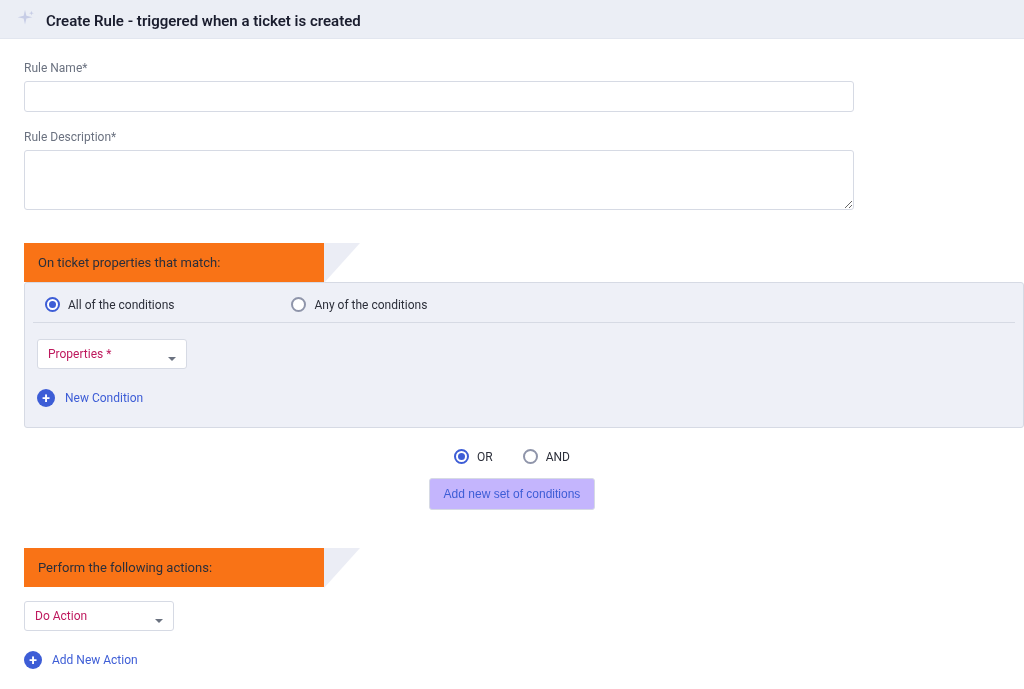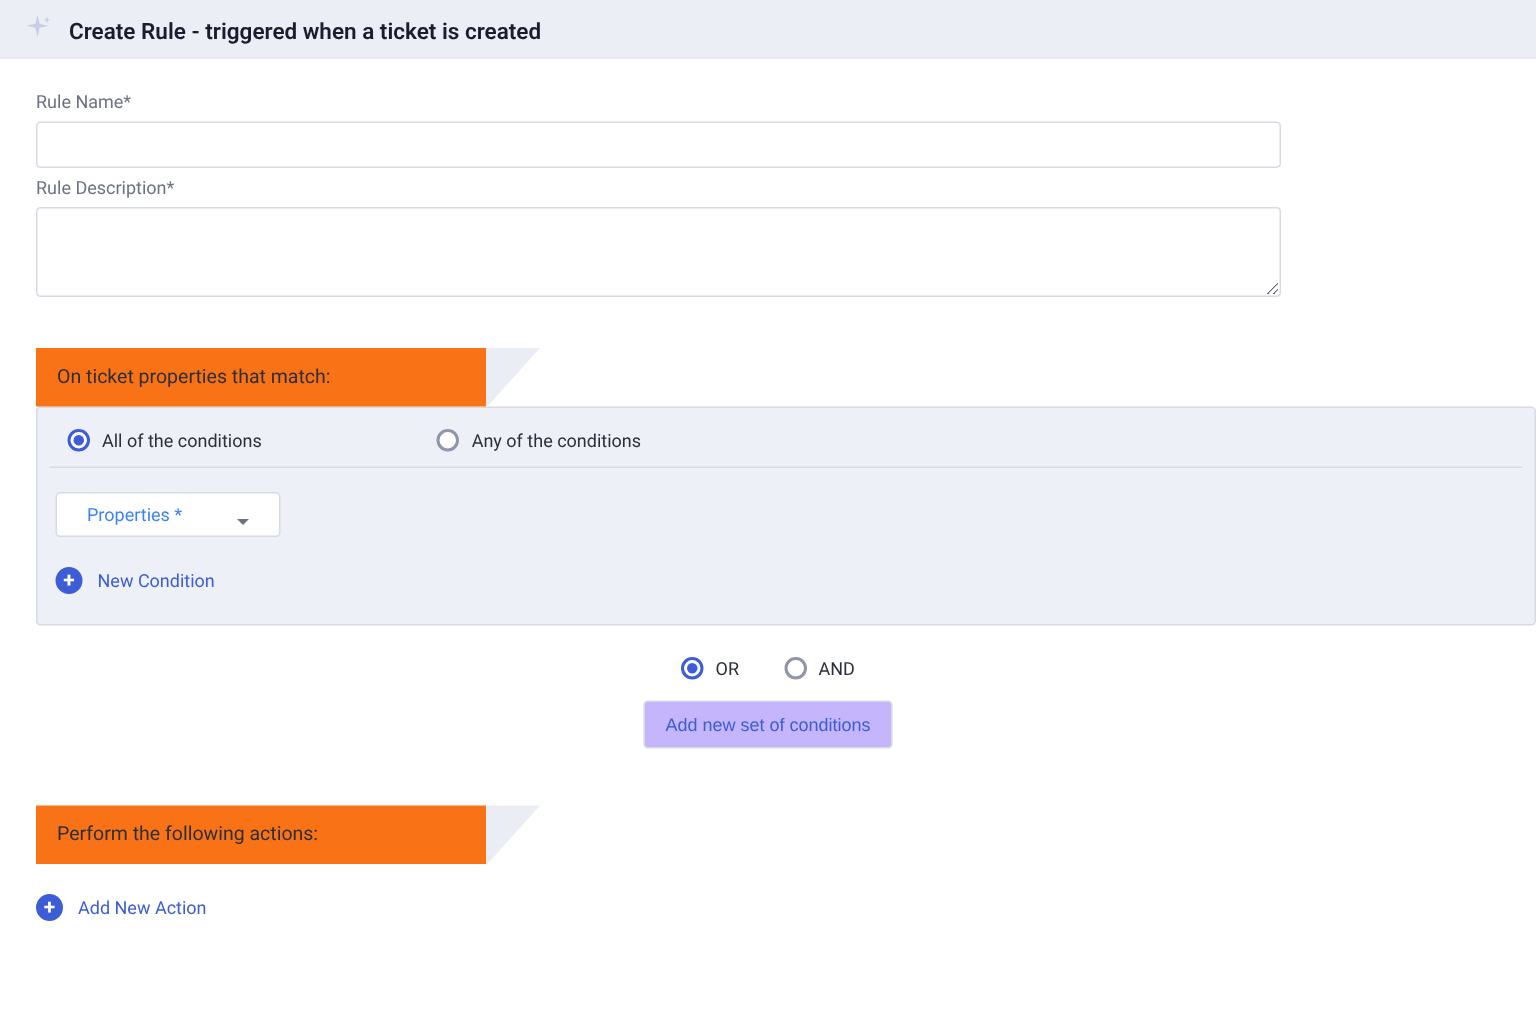--- a/index.html
+++ b/index.html
@@ -11,21 +11,21 @@
       display: flex;
       align-items: flex-end;
       gap: 10px;
       border-bottom: 1px solid #e2e6ef;
     }
     .header-icon { width: 22px; height: 22px; display: flex; align-items: center; justify-content: center; color: #a0a8c5; }
     .header-title { font-size: 15px; font-weight: 600; color: #1a1d2e; }
     
     .content { padding: 22px 24px 30px 24px; }
     
-    .field { margin-bottom: 6px; }
+    .field { margin-bottom: 18px; }
     .field-label { font-size: 12px; color: #6b7280; margin-bottom: 6px; display: block; }
     .text-input {
       width: 830px;
       border: 1px solid #d6dae4;
       border-radius: 3px;
       padding: 7px 10px;
       font-size: 13px;
       background: #fff;
       outline: none;
     }
@@ -95,27 +95,27 @@
       background: #3d5dd6;
       border-radius: 50%;
     }
     .radio-label { font-size: 12px; color: #2c2f3a; }
     
     .conditions-body { padding: 16px 12px 14px 12px; }
     .dropdown {
       background: #fff;
       border: 1px solid #d6dae4;
       border-radius: 3px;
-      padding: 7px 20px;
+      padding: 7px 10px;
       width: 150px;
       display: flex;
       align-items: flex-end;
       justify-content: space-between;
       font-size: 12px;
-      color: #3b82f6;
+      color: #be185d;
       cursor: pointer;
     }
     .caret {
       width: 0; height: 0;
       border-left: 4px solid transparent;
       border-right: 4px solid transparent;
       border-top: 4px solid #6b7280;
     }
     
     .add-link {
@@ -221,19 +221,23 @@
     </div>
   </div>
 
   <div class="add-set-wrap">
     <button class="add-set-btn">Add new set of conditions</button>
   </div>
 
   <div class="section-header">Perform the following actions:</div>
 
   <div class="actions-body">
+    <div class="dropdown">
+      <span>Do Action</span>
+      <span class="caret"></span>
+    </div>
     <div class="add-link">
       <span class="plus-icon">+</span>
       <span>Add New Action</span>
     </div>
   </div>
 
 </div>
 
 </body></html>

